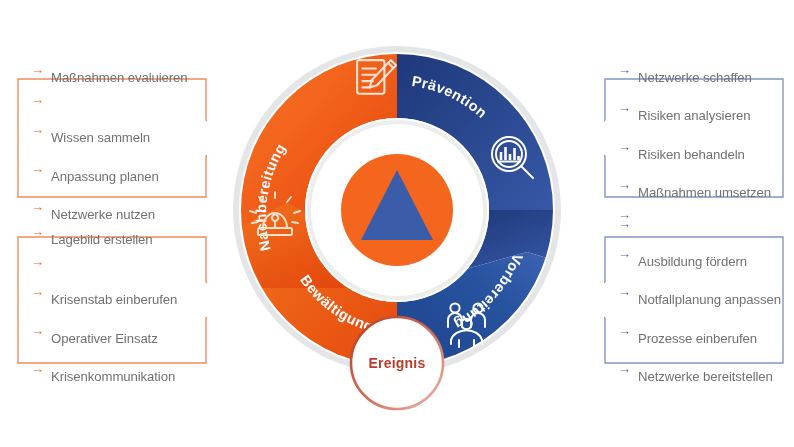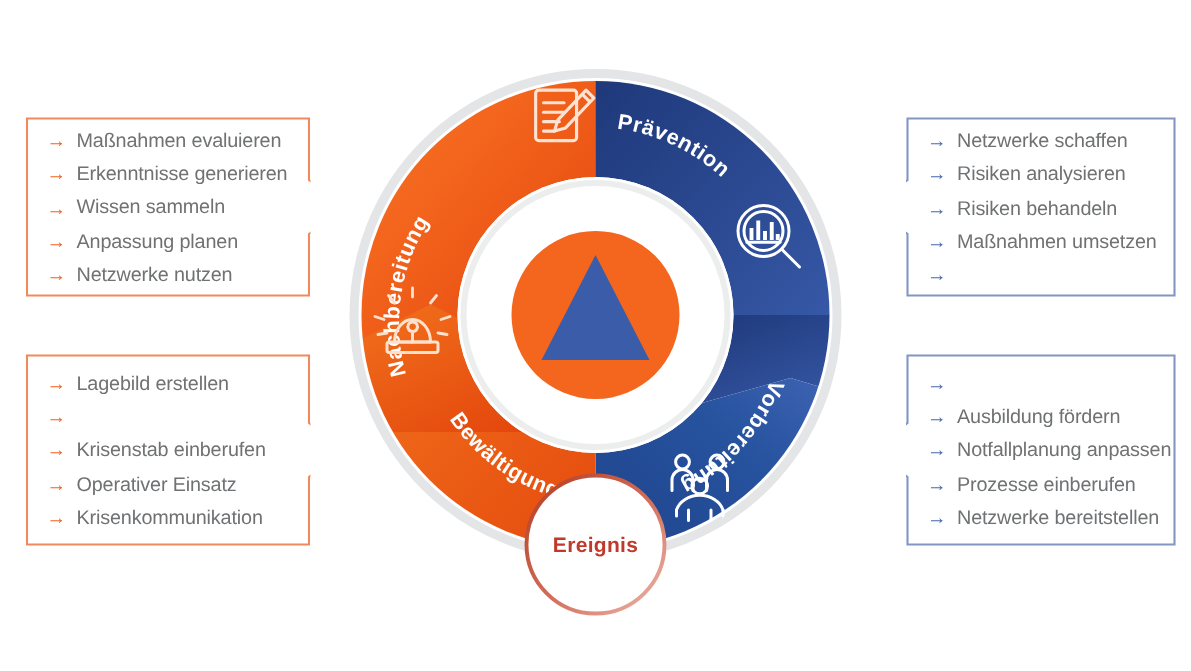--- a/index.html
+++ b/index.html
@@ -9,21 +9,21 @@
 
   
   .callout{position:absolute;box-sizing:border-box;background:#fff;}
   .callout .inner{position:relative;width:100%;height:100%;box-sizing:border-box;
                   display:flex;flex-direction:column;justify-content:center;
                   padding:6px 10px 6px 14px;}
   .callout svg.frame{position:absolute;left:0;top:0;width:100%;height:100%;
                      pointer-events:none;}
   .bullet{display:flex;align-items:center;gap:7px;line-height:1;margin:4.5px 0;}
   .bullet .arw{font-size:13px;line-height:1;flex:0 0 auto;}
-  .bullet .txt{font-size:13.2px;color:#6f7173;white-space:nowrap;letter-spacing:-0.1px;}
+  .bullet .txt{font-size:13.2px;color:#6f7173;white-space:nowrap;letter-spacing:-0.1px;margin-top:16px;}
   .left-box .arw{color:#f26322;}
   .right-box .arw{color:#4a68b0;}
 
   
   #wheel{position:absolute;left:227px;top:18px;width:340px;height:412px;}
   #wheel svg{display:block;}
   .seg-label{font-size:14.5px;font-weight:600;fill:#ffffff;letter-spacing:0.4px;}
   .ereignis-label{font-size:14px;font-weight:700;fill:#c0392b;letter-spacing:0.2px;}
 </style>
 </head>
@@ -35,21 +35,20 @@
     <svg class="frame" viewBox="0 0 190 120" preserveAspectRatio="none">
       <path d="M1,1 H189 V42 L213,60 L189,78 V119 H1 Z" fill="#ffffff" stroke="#f08a5d" stroke-width="1.4" vector-effect="non-scaling-stroke"></path>
     </svg>
     <div class="inner">
       <div class="bullet">
         <span class="arw">→</span>
         <span class="txt">Maßnahmen evaluieren</span>
         </div>
       <div class="bullet">
         <span class="arw">→</span>
-        <span class="txt">Erkenntnisse generieren</span>
         </div>
       <div class="bullet">
         <span class="arw">→</span>
         <span class="txt">Wissen sammeln</span>
         </div>
       <div class="bullet">
         <span class="arw">→</span>
         <span class="txt">Anpassung planen</span>
         </div>
       <div class="bullet">

